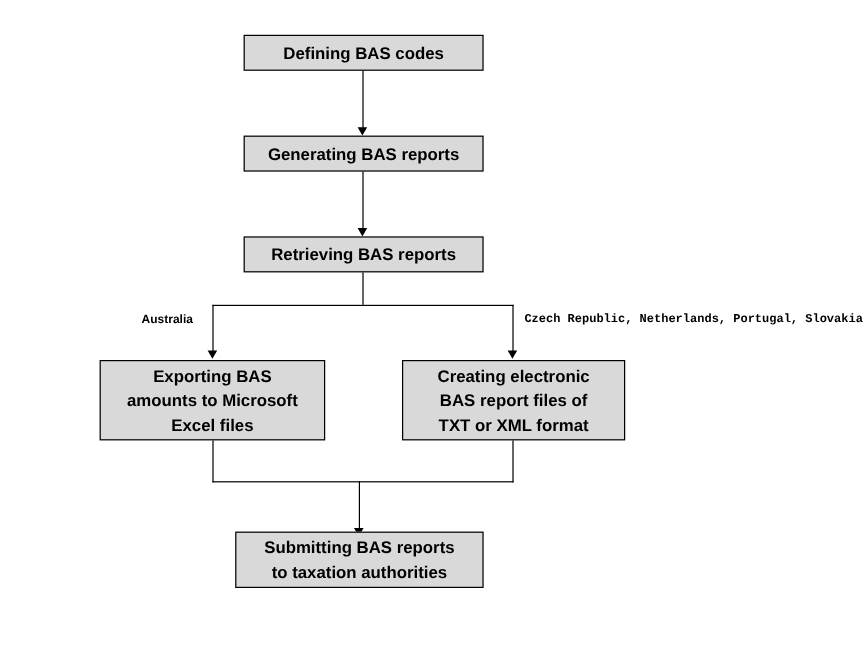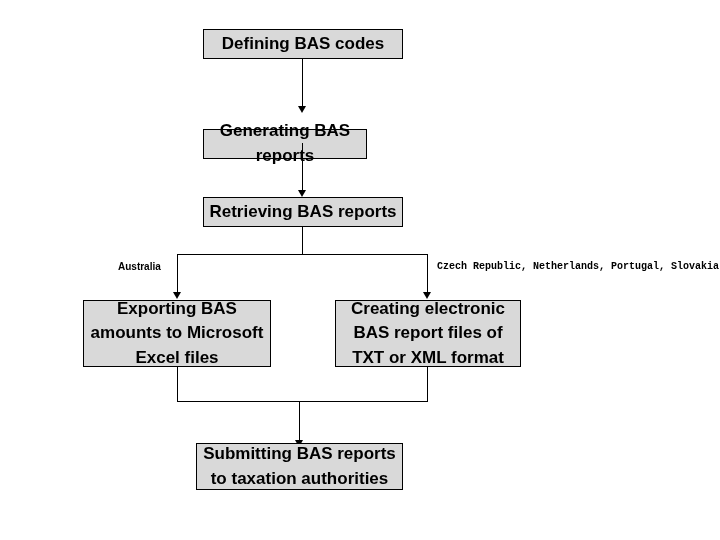--- a/index.html
+++ b/index.html
@@ -20,21 +20,21 @@
   .node {
     position: absolute;
     box-sizing: border-box;
     background: #d9d9d9;
     border: 1px solid #000000;
     display: flex;
     align-items: center;
     justify-content: center;
     text-align: center;
     font-family: "Liberation Sans", sans-serif;
-    font-size: 17px;
+    font-size: 14px;
     font-weight: bold;
     color: #000000;
     line-height: 1.45;
     letter-spacing: 0px;
   }
   .node .node-label {
     display: block;
     width: 100%;
     white-space: pre-line;
   }
@@ -71,21 +71,21 @@
 
 <div id="canvas">
 
   <div class="node" style="left:203px; top:29px; width:200px; height:30px;">
     <span class="node-label">Defining BAS codes</span>
   </div>
 
   <div class="vline" style="left:302px; top:59px; height:48px;"></div>
   <div class="arrowhead" style="left:298px; top:106px;"></div>
 
-  <div class="node" style="left:203px; top:113px; width:164px; height:30px;margin-top:16px;">
+  <div class="node" style="left:203px; top:113px; width:200px; height:30px;">
     <span class="node-label">Generating BAS reports</span>
   </div>
 
   <div class="vline" style="left:302px; top:143px; height:48px;"></div>
   <div class="arrowhead" style="left:298px; top:190px;"></div>
 
   <div class="node" style="left:203px; top:197px; width:200px; height:30px;align-items:center;">
     <span class="node-label">Retrieving BAS reports</span>
   </div>
 

